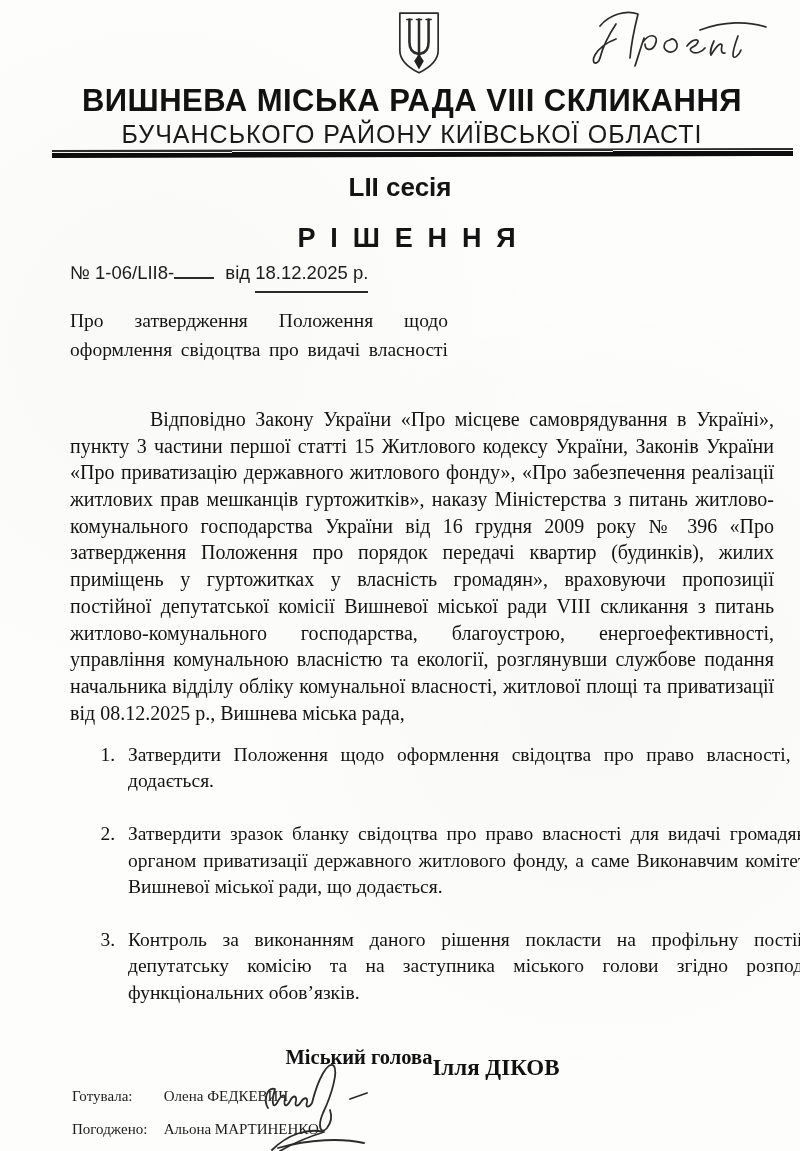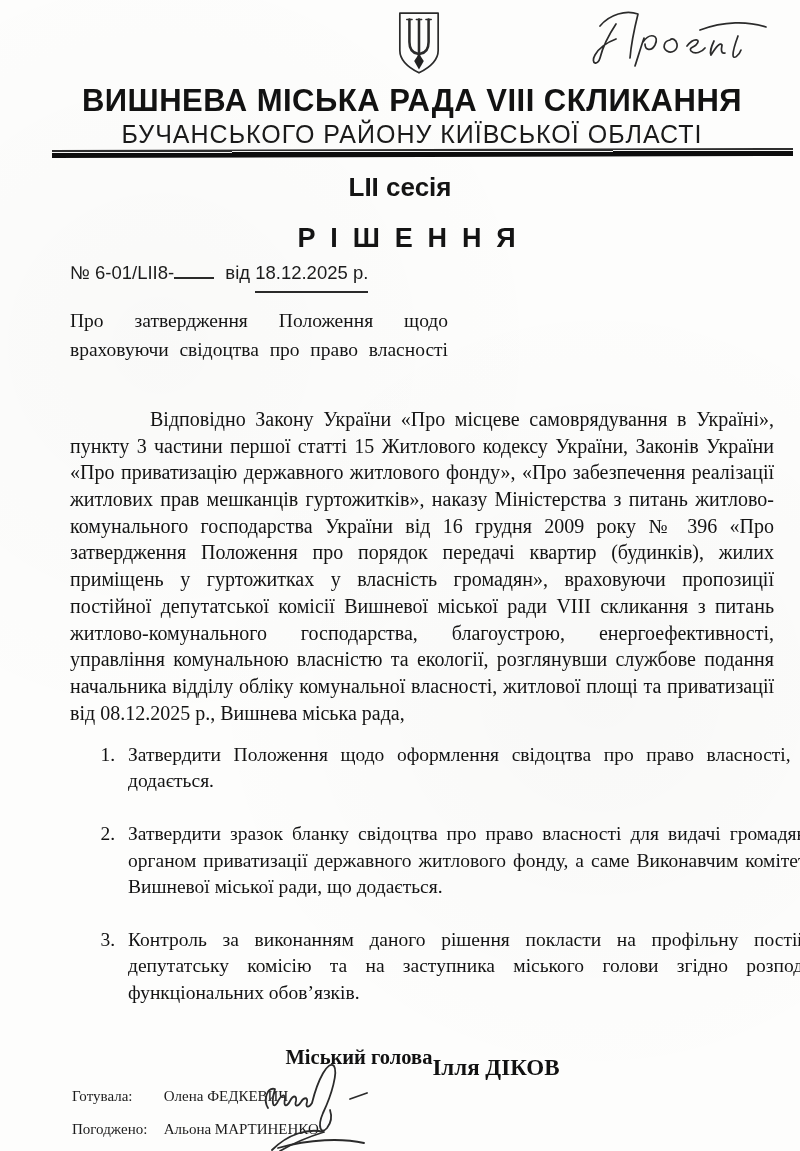--- a/index.html
+++ b/index.html
@@ -137,26 +137,26 @@
     <div class="hdr-line1 sans">ВИШНЕВА МІСЬКА РАДА VIII СКЛИКАННЯ</div>
     <div class="hdr-line2 sans">БУЧАНСЬКОГО РАЙОНУ КИЇВСЬКОЇ ОБЛАСТІ</div>
   </div>
 
   <div class="rule"></div>
 
   <div class="session-line sans">LII сесія</div>
   <div class="doc-type sans">РІШЕННЯ</div>
 
   <div class="number-line sans">
-    <span>№ 6-01/LII8-</span><span class="number-blank"></span>
+    <span>№ 1-06/LII8-</span><span class="number-blank"></span>
     <span>від</span>
     <span class="date-underlined">18.12.2025 р.</span>
   </div>
 
-  <div class="subject">Про затвердження Положення щодо враховуючи свідоцтва про право власності</div>
+  <div class="subject">Про затвердження Положення щодо оформлення свідоцтва про видачі власності</div>
 
   <div class="body-par">Відповідно Закону України «Про місцеве самоврядування в Україні», пункту 3 частини першої статті 15 Житлового кодексу України, Законів України «Про приватизацію державного житлового фонду», «Про забезпечення реалізації житлових прав мешканців гуртожитків», наказу Міністерства з питань житлово-комунального господарства України від 16 грудня 2009 року № 396 «Про затвердження Положення про порядок передачі квартир (будинків), жилих приміщень у гуртожитках у власність громадян», враховуючи пропозиції постійної депутатської комісії Вишневої міської ради VIII скликання з питань житлово-комунального господарства, благоустрою, енергоефективності, управління комунальною власністю та екології, розглянувши службове подання начальника відділу обліку комунальної власності, житлової площі та приватизації від 08.12.2025 р., Вишнева міська рада,</div>
 
 
   <ol class="resolve-list">
     <li><span>Затвердити Положення щодо оформлення свідоцтва про право власності, що додається.</span></li>
     <li><span>Затвердити зразок бланку свідоцтва про право власності для видачі громадянам органом приватизації державного житлового фонду, а саме Виконавчим комітетом Вишневої міської ради, що додається.</span></li>
     <li><span>Контроль за виконанням даного рішення покласти на профільну постійну депутатську комісію та на заступника міського голови згідно розподілу функціональних обов’язків.</span></li>
   </ol>
 

